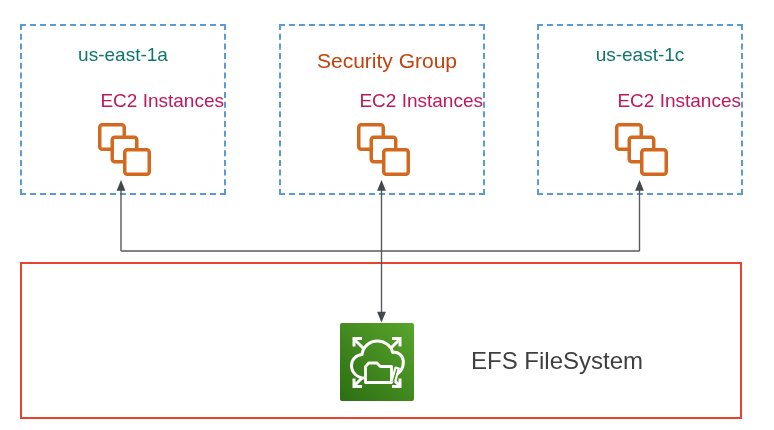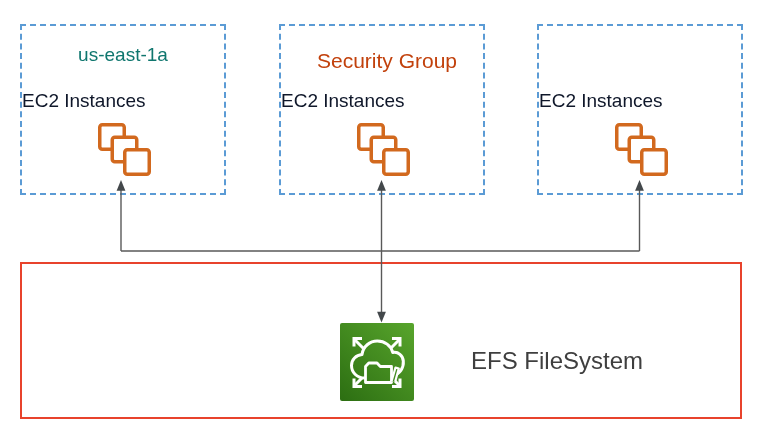--- a/index.html
+++ b/index.html
@@ -23,23 +23,23 @@
   .zone.z2{left:279px;}
   .zone.z3{left:537px;}
   .zone-label{
     position:absolute;top:18px;left:0;width:100%;
     text-align:center;
     font-size:19px;line-height:22px;
     color:#0f766e;
   }
   .zone-service{
     position:absolute;top:64px;left:0;width:100%;
-    text-align:left;
+    text-align:right;
     font-size:19px;line-height:22px;
-    color:#0f172a;
+    color:#be185d;
   }
   .ec2-icon{
     position:absolute;left:76px;top:97px;
     width:54px;height:54px;
   }
   
   .sg-box{
     position:absolute;
     left:20px;top:262px;
     width:722px;height:157px;
@@ -94,20 +94,21 @@
   <div class="zone z2">
     <div class="zone-service">EC2 Instances</div>
     <svg class="ec2-icon" viewBox="0 0 54 54">
       <rect x="1.75" y="1.75" width="24.5" height="24.5" rx="2.5" fill="#ffffff" stroke="#D2691E" stroke-width="3.5"></rect>
       <rect x="14.25" y="14.25" width="24.5" height="24.5" rx="2.5" fill="#ffffff" stroke="#D2691E" stroke-width="3.5"></rect>
       <rect x="26.75" y="26.75" width="24.5" height="24.5" rx="2.5" fill="#ffffff" stroke="#D2691E" stroke-width="3.5"></rect>
     </svg>
   </div>
 
   <div class="zone z3">
+    <div class="zone-label">us-east-1c</div>
     <div class="zone-service">EC2 Instances</div>
     <svg class="ec2-icon" viewBox="0 0 54 54">
       <rect x="1.75" y="1.75" width="24.5" height="24.5" rx="2.5" fill="#ffffff" stroke="#D2691E" stroke-width="3.5"></rect>
       <rect x="14.25" y="14.25" width="24.5" height="24.5" rx="2.5" fill="#ffffff" stroke="#D2691E" stroke-width="3.5"></rect>
       <rect x="26.75" y="26.75" width="24.5" height="24.5" rx="2.5" fill="#ffffff" stroke="#D2691E" stroke-width="3.5"></rect>
     </svg>
   </div>
 
   <div class="sg-box"></div>
   <div class="sg-label">Security Group</div>

